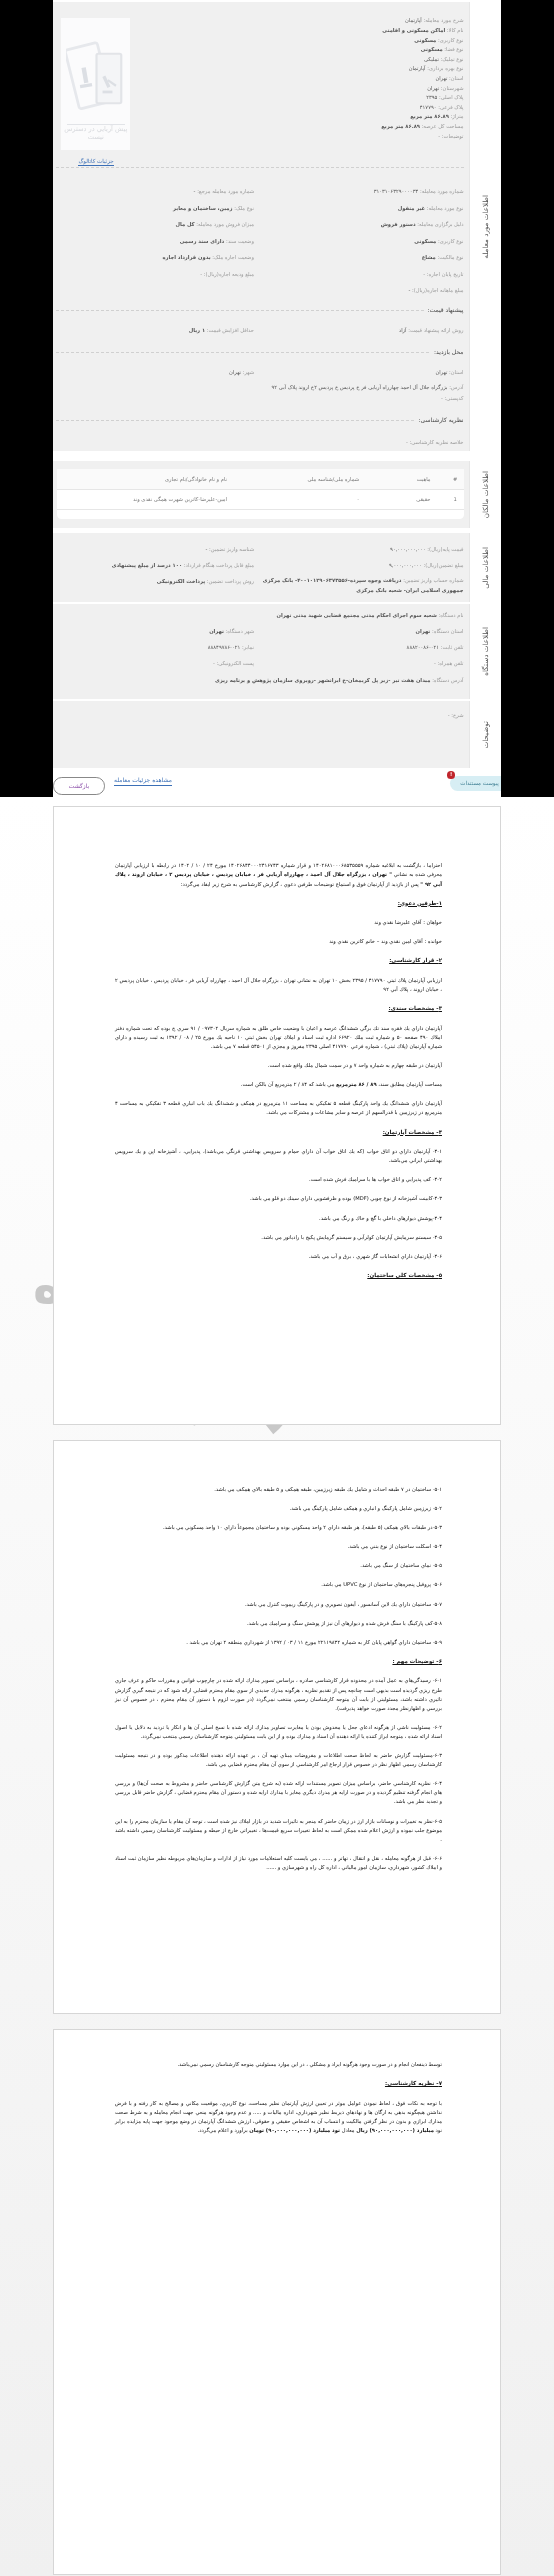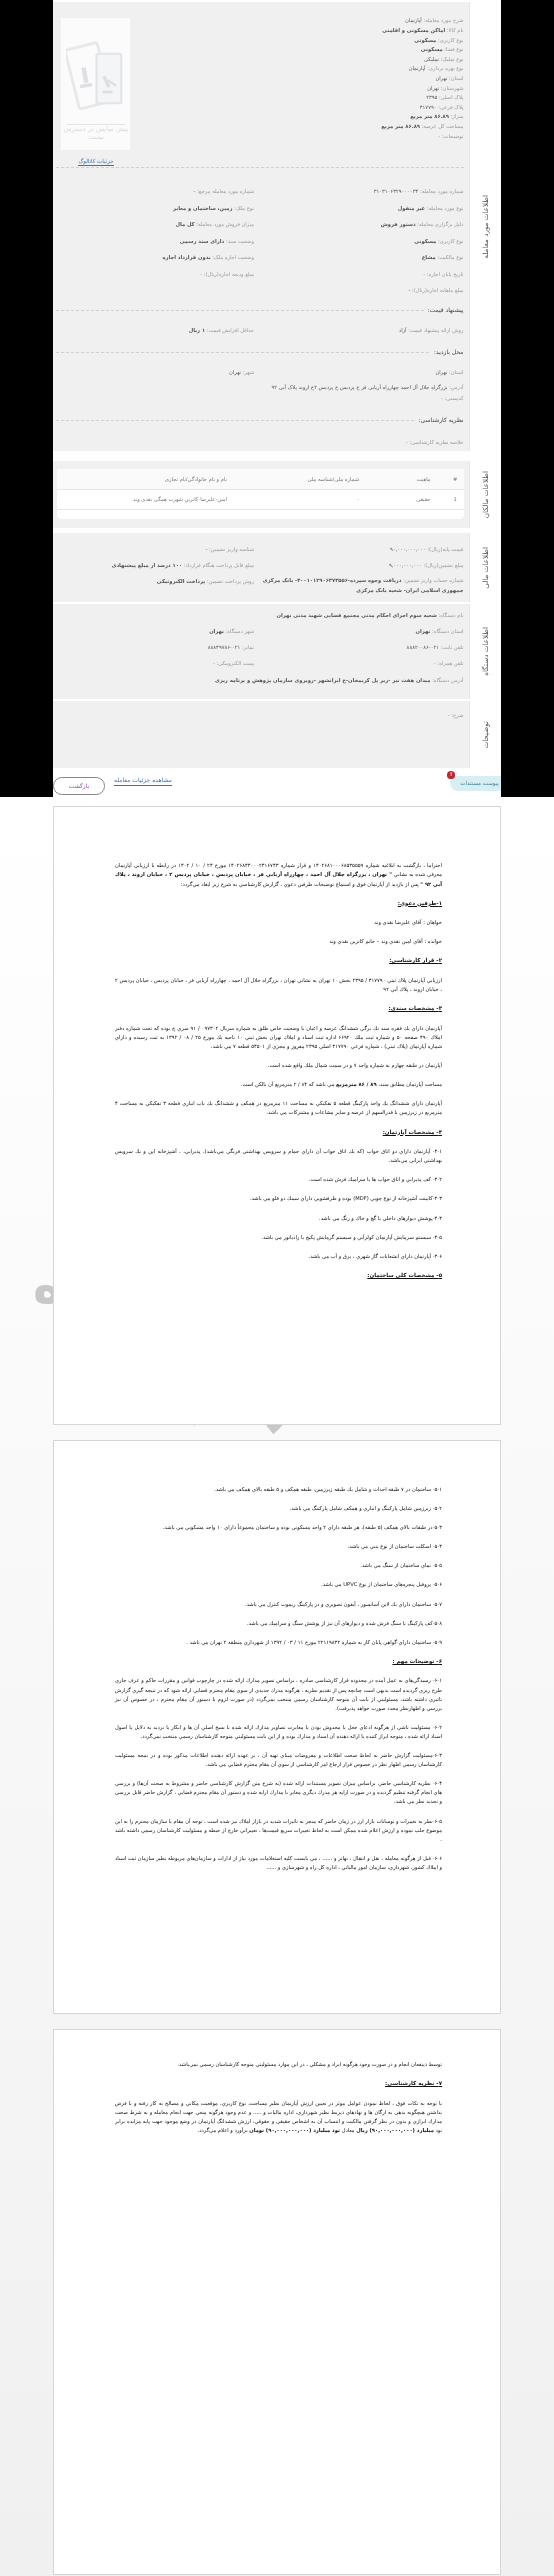--- a/index.html
+++ b/index.html
@@ -88,21 +88,21 @@
         <svg width="61" height="88" viewBox="0 0 110 160">
           <rect x="10" y="30" width="60" height="110" rx="4" transform="rotate(-14 40 85)" fill="none" stroke="#e6e8ec" stroke-width="5"></rect>
           <rect x="55" y="45" width="45" height="90" rx="3" fill="#f4f5f7" stroke="#e2e4e8" stroke-width="4"></rect>
           <rect x="30" y="70" width="8" height="28" fill="#dcdfe4" transform="rotate(-10 34 84)"></rect>
           <rect x="25" y="100" width="22" height="6" fill="#dcdfe4" transform="rotate(-10 36 103)"></rect>
           <rect x="70" y="85" width="6" height="22" fill="#dcdfe4" transform="rotate(-25 73 96)"></rect>
           <rect x="74" y="96" width="18" height="4" fill="#dcdfe4" transform="rotate(35 83 98)"></rect>
           <rect x="66" y="112" width="18" height="5" fill="#dcdfe4"></rect>
         </svg>
         <div class="sep"></div>
-        <div class="nopreview">پیش نمایش در دسترس نیست</div>
+        <div class="nopreview">پیش آريايي در دسترس نیست</div>
       </div>
       <div class="catalog-link"><span>جزئیات کاتالوگ</span></div>
 
       <div class="divider" style="top:165px;"></div>
 
       <div class="col-r" style="top:181px;">
         <div class="kv" style="line-height:16.5px;"><span>شماره مورد معامله:</span> <span class="v plain">۳۱۰۳۱۰۶۳۲۹۰۰۰۰۳۴</span></div>
         <div class="kv" style="line-height:16.5px;"><span>نوع مورد معامله:</span> <span class="v">غیر منقول</span></div>
         <div class="kv" style="line-height:16.5px;"><span>دلیل برگزاری معامله:</span> <span class="v">دستور فروش</span></div>
         <div class="kv" style="line-height:16.5px;"><span>نوع کاربری:</span> <span class="v">مسکونی</span></div>

